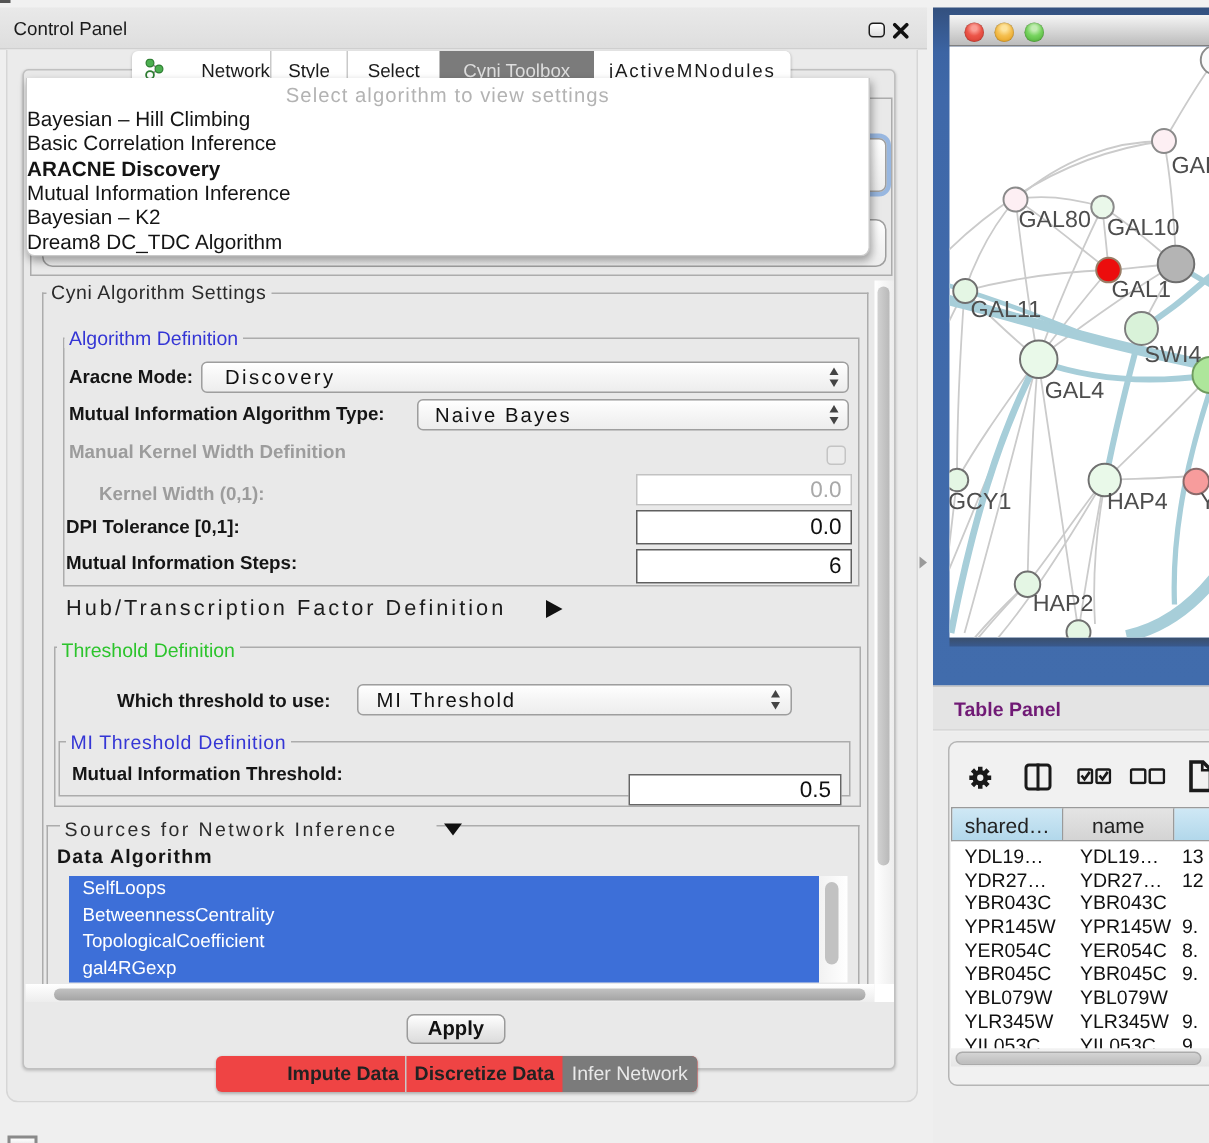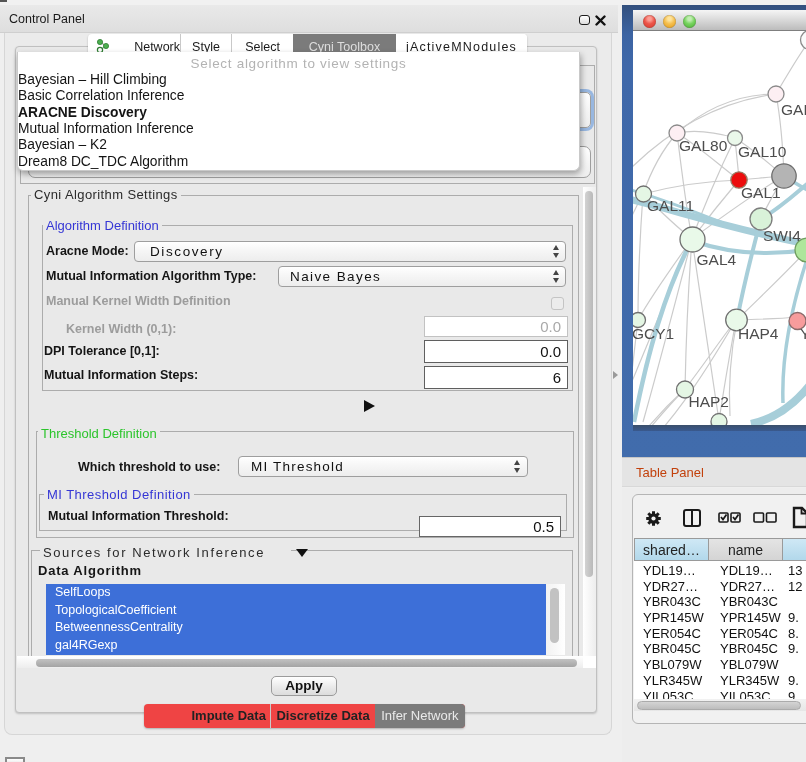--- a/index.html
+++ b/index.html
@@ -52,20 +52,21 @@
 <div class="car caru" style="left:553px;top:270px;"></div>
     <div class="car card" style="left:553px;top:277.5px;"></div>
 <div class="abs lbl dis" style="left:46px;top:294px;">Manual Kernel Width Definition</div>
 <div class="abs" style="left:551px;top:297px;width:13px;height:13px;background:#ececec;border:1px solid #c4c4c4;border-radius:3px;"></div>
 <div class="abs lbl dis" style="left:46px;top:322px;padding-left:20px;">Kernel Width (0,1):</div>
 <div class="abs fld" style="left:424px;top:316px;width:144px;height:21px;border:1px solid #c2c2c2;color:#a9a9a9;line-height:20px;">0.0</div>
 <div class="abs lbl" style="left:44px;top:344px;">DPI Tolerance [0,1]:</div>
 <div class="abs fld" style="left:424px;top:340px;width:144px;height:23px;border:1.5px solid #5f5f5f;line-height:21px;">0.0</div>
 <div class="abs lbl" style="left:44px;top:368px;">Mutual Information Steps:</div>
 <div class="abs fld" style="left:424px;top:366px;width:144px;height:23px;border:1.5px solid #5f5f5f;line-height:21px;">6</div>
+<div class="abs" style="left:44px;top:398px;font-size:14.5px;color:#1d1d1d;letter-spacing:2px;">Hub/Transcription Factor Definition</div>
 <div class="abs" style="left:364px;top:400px;width:0;height:0;border-top:6.5px solid transparent;border-bottom:6.5px solid transparent;border-left:11px solid #111;"></div>
 
 <div class="abs gbox" style="left:36px;top:431px;width:538px;height:107px;"></div>
 <div class="abs gtitle" style="left:38px;top:427px;color:#2cc42c;">Threshold Definition</div>
 <div class="abs lbl" style="left:78px;top:460px;">Which threshold to use:</div>
 <div class="abs combo" style="left:238px;top:456px;width:290px;height:21px;"></div>
 <div class="abs" style="left:251px;top:459px;font-size:13.5px;color:#111;letter-spacing:1.2px;">MI Threshold</div>
 <div class="car caru" style="left:514px;top:460px;"></div>
     <div class="car card" style="left:514px;top:467.5px;"></div>
 <div class="abs gbox" style="left:39px;top:494px;width:528px;height:37px;"></div>
@@ -73,22 +74,22 @@
 <div class="abs lbl" style="left:48px;top:509px;">Mutual Information Threshold:</div>
 <div class="abs fld" style="left:419px;top:516px;width:142px;height:21px;border:1.3px solid #666;line-height:19px;">0.5</div>
 
 <div class="abs gbox" style="left:31px;top:550px;width:542px;height:106px;border-bottom:none;"></div>
 <div class="abs gtitle" style="left:40px;top:546px;color:#2b2b2b;padding-right:26px;letter-spacing:1.6px;">Sources for Network Inference</div>
 <div class="abs" style="left:296px;top:549px;width:0;height:0;border-left:6.5px solid transparent;border-right:6.5px solid transparent;border-top:8px solid #111;"></div>
 <div class="abs lbl" style="left:38px;top:563px;font-size:13px;letter-spacing:0.8px;">Data Algorithm</div>
 
 <div class="abs" style="left:46px;top:584px;width:500px;height:71px;background:#3d6fd8;color:#fff;font-size:12.5px;">
  <div style="padding-left:9px;line-height:17.7px;">SelfLoops</div>
+ <div style="padding-left:9px;line-height:17.7px;">BetweennessCentrality</div>
  <div style="padding-left:9px;line-height:17.7px;">TopologicalCoefficient</div>
- <div style="padding-left:9px;line-height:17.7px;">BetweennessCentrality</div>
  <div style="padding-left:9px;line-height:17.7px;">gal4RGexp</div>
 </div>
 <div class="abs" style="left:546px;top:584px;width:19px;height:71px;background:linear-gradient(90deg,#f2f2f2,#fff);"></div>
 <div class="abs" style="left:549.5px;top:588px;width:9px;height:55px;background:#c2c2c2;border-radius:4.5px;"></div>
 
 <div class="abs" style="left:583px;top:187px;width:13px;height:469px;background:linear-gradient(90deg,#ffffff,#ededed);"></div>
 <div class="abs" style="left:584.5px;top:191px;width:8.5px;height:386px;background:linear-gradient(90deg,#d2d2d2,#b9b9b9);border-radius:4.2px;"></div>
 <div class="abs" style="left:17px;top:656px;width:566px;height:12px;background:linear-gradient(#ffffff,#ededed);"></div>
 <div class="abs" style="left:36px;top:658.5px;width:541px;height:8px;background:linear-gradient(#c2c2c2,#a4a4a4);border-radius:4px;"></div>
 <div class="abs" style="left:583px;top:656px;width:13px;height:12px;background:#fff;"></div>
@@ -207,21 +208,21 @@
 <text x="130" y="210">SWI4</text>
 <text x="63.5" y="234">GAL4</text>
 <text x="-1" y="308">GCY1</text>
 <text x="105" y="308">HAP4</text>
 <text x="167" y="308">Y</text>
 <text x="55.5" y="376">HAP2</text>
 </g>
 </svg>
 
 <div class="abs" style="left:622px;top:457px;width:184px;height:30px;background:#e4e4e4;border-top:1px solid #c6c6c6;border-bottom:1px solid #d8d8d8;"></div>
-<div class="abs" style="left:636px;top:465px;font-size:13px;color:#c2410c;">Table Panel</div>
+<div class="abs" style="left:636px;top:465px;font-size:13px;color:#701a75;font-weight:bold;">Table Panel</div>
 <div class="abs" style="left:622px;top:488px;width:184px;height:274px;background:#ededed;"></div>
 <div class="abs" style="left:632px;top:494px;width:182px;height:230px;background:#f1f1f1;border:1px solid #b5b5b5;border-radius:6px;"></div>
 
 <svg class="abs" style="left:645px;top:510px;" width="17" height="17" viewBox="0 0 17 17">
       <g fill="#1a1a1a">
         <circle cx="8.5" cy="8.5" r="5.2"></circle>
         <g stroke="#1a1a1a" stroke-width="3">
           <path d="M8.5 1.2v3M8.5 12.8v3M1.2 8.5h3M12.8 8.5h3M3.3 3.3l2.2 2.2M11.5 11.5l2.2 2.2M13.7 3.3l-2.2 2.2M5.5 11.5l-2.2 2.2"></path>
         </g>
         <circle cx="8.5" cy="8.5" r="2.1" fill="#f1f1f1"></circle>

